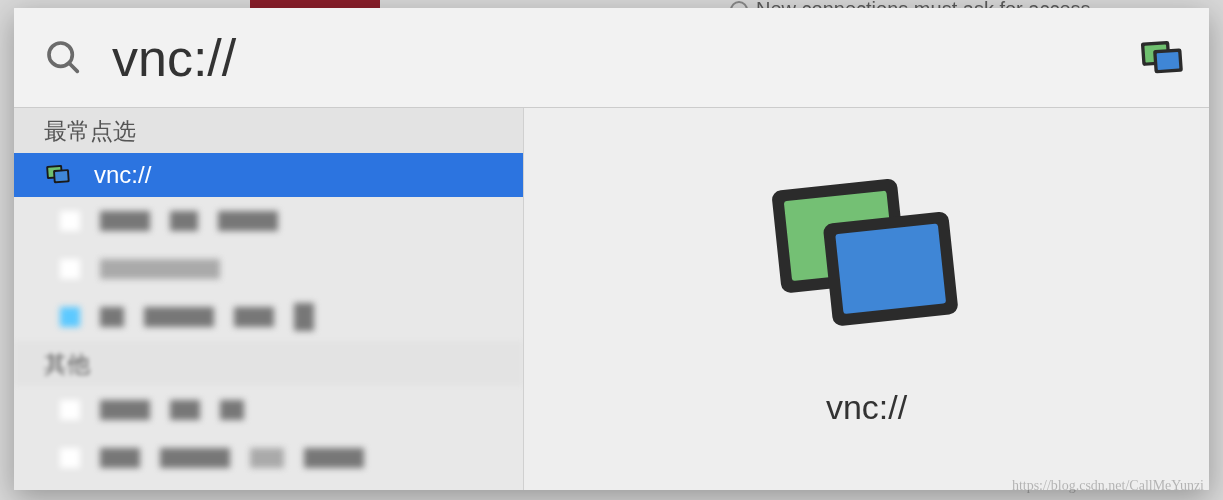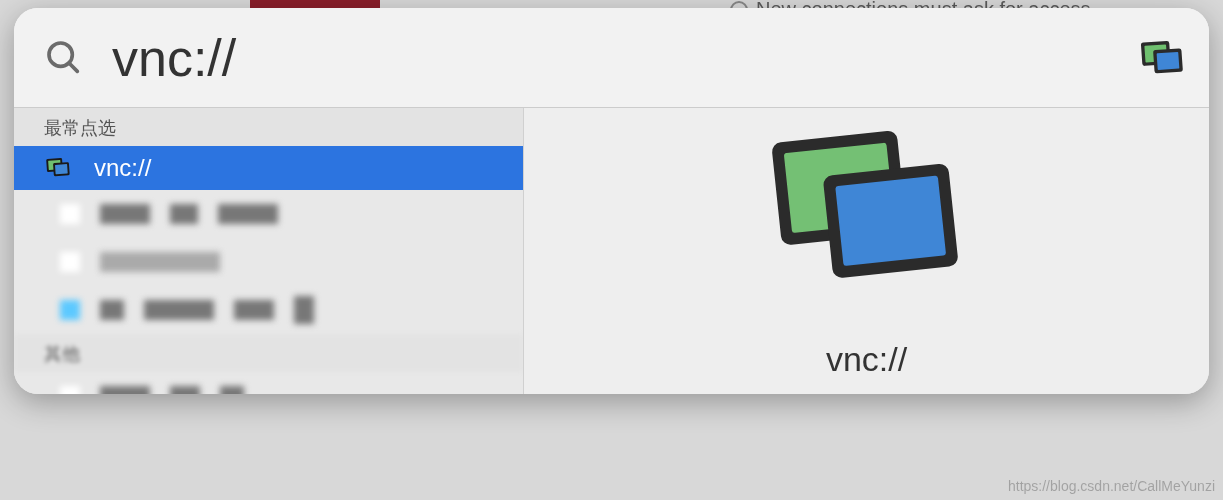--- a/index.html
+++ b/index.html
@@ -32,23 +32,23 @@
       position: absolute;
       top: 0; left: 250px;
       width: 130px; height: 10px;
       background: #8a1f2b;
     }
     .spotlight {
       position: absolute;
       top: 8px;
       left: 14px;
       right: 14px;
-      height: 386px;
+      height: 482px;
       background: linear-gradient(to bottom, #f4f4f4 0px, #f4f4f4 100px, #e8e8e8 100px, #e8e8e8);
-      border-radius: 24px;
+      border-radius: 1px;
       box-shadow: 0 8px 30px rgba(0,0,0,0.3);
       overflow: hidden;
       display: flex;
       flex-direction: column;
     }
     .search-row {
       height: 100px;
       display: flex;
       align-items: center;
       padding: 0 30px 0 30px;
@@ -82,21 +82,21 @@
       display: flex;
       overflow: hidden;
     }
     .results {
       width: 510px;
       background: #e8e8e8;
       overflow: hidden;
       border-right: 1px solid #d0d0d0;
     }
     .cat {
-      font-size: 18px;
+      font-size: 23px;
       color: #555;
       padding: 8px 18px 6px 30px;
       background: #e3e3e3;
     }
     .item {
       display: flex;
       align-items: center;
       height: 44px;
       padding: 0 18px 0 30px;
       gap: 22px;
@@ -140,24 +140,24 @@
     }
     .preview-icon {
       width: 210px; height: 180px;
     }
     .preview-label {
       font-size: 34px;
       color: #333;
     }
     .watermark {
       position: absolute;
-      right: 8px; bottom: 6px;
+      right: 19px; bottom: 6px;
       font-size: 14px;
       color: rgba(0,0,0,0.25);
-      font-family: Liberation Sans, sans-serif;
+      font-family: Liberation Serif, serif;
     }
     
   </style>
 </head>
 <body>
 
 <div class="bg-red"></div>
 <div class="bg-hint">
   <span class="radio"></span>
   <span>New connections must ask for access</span>

